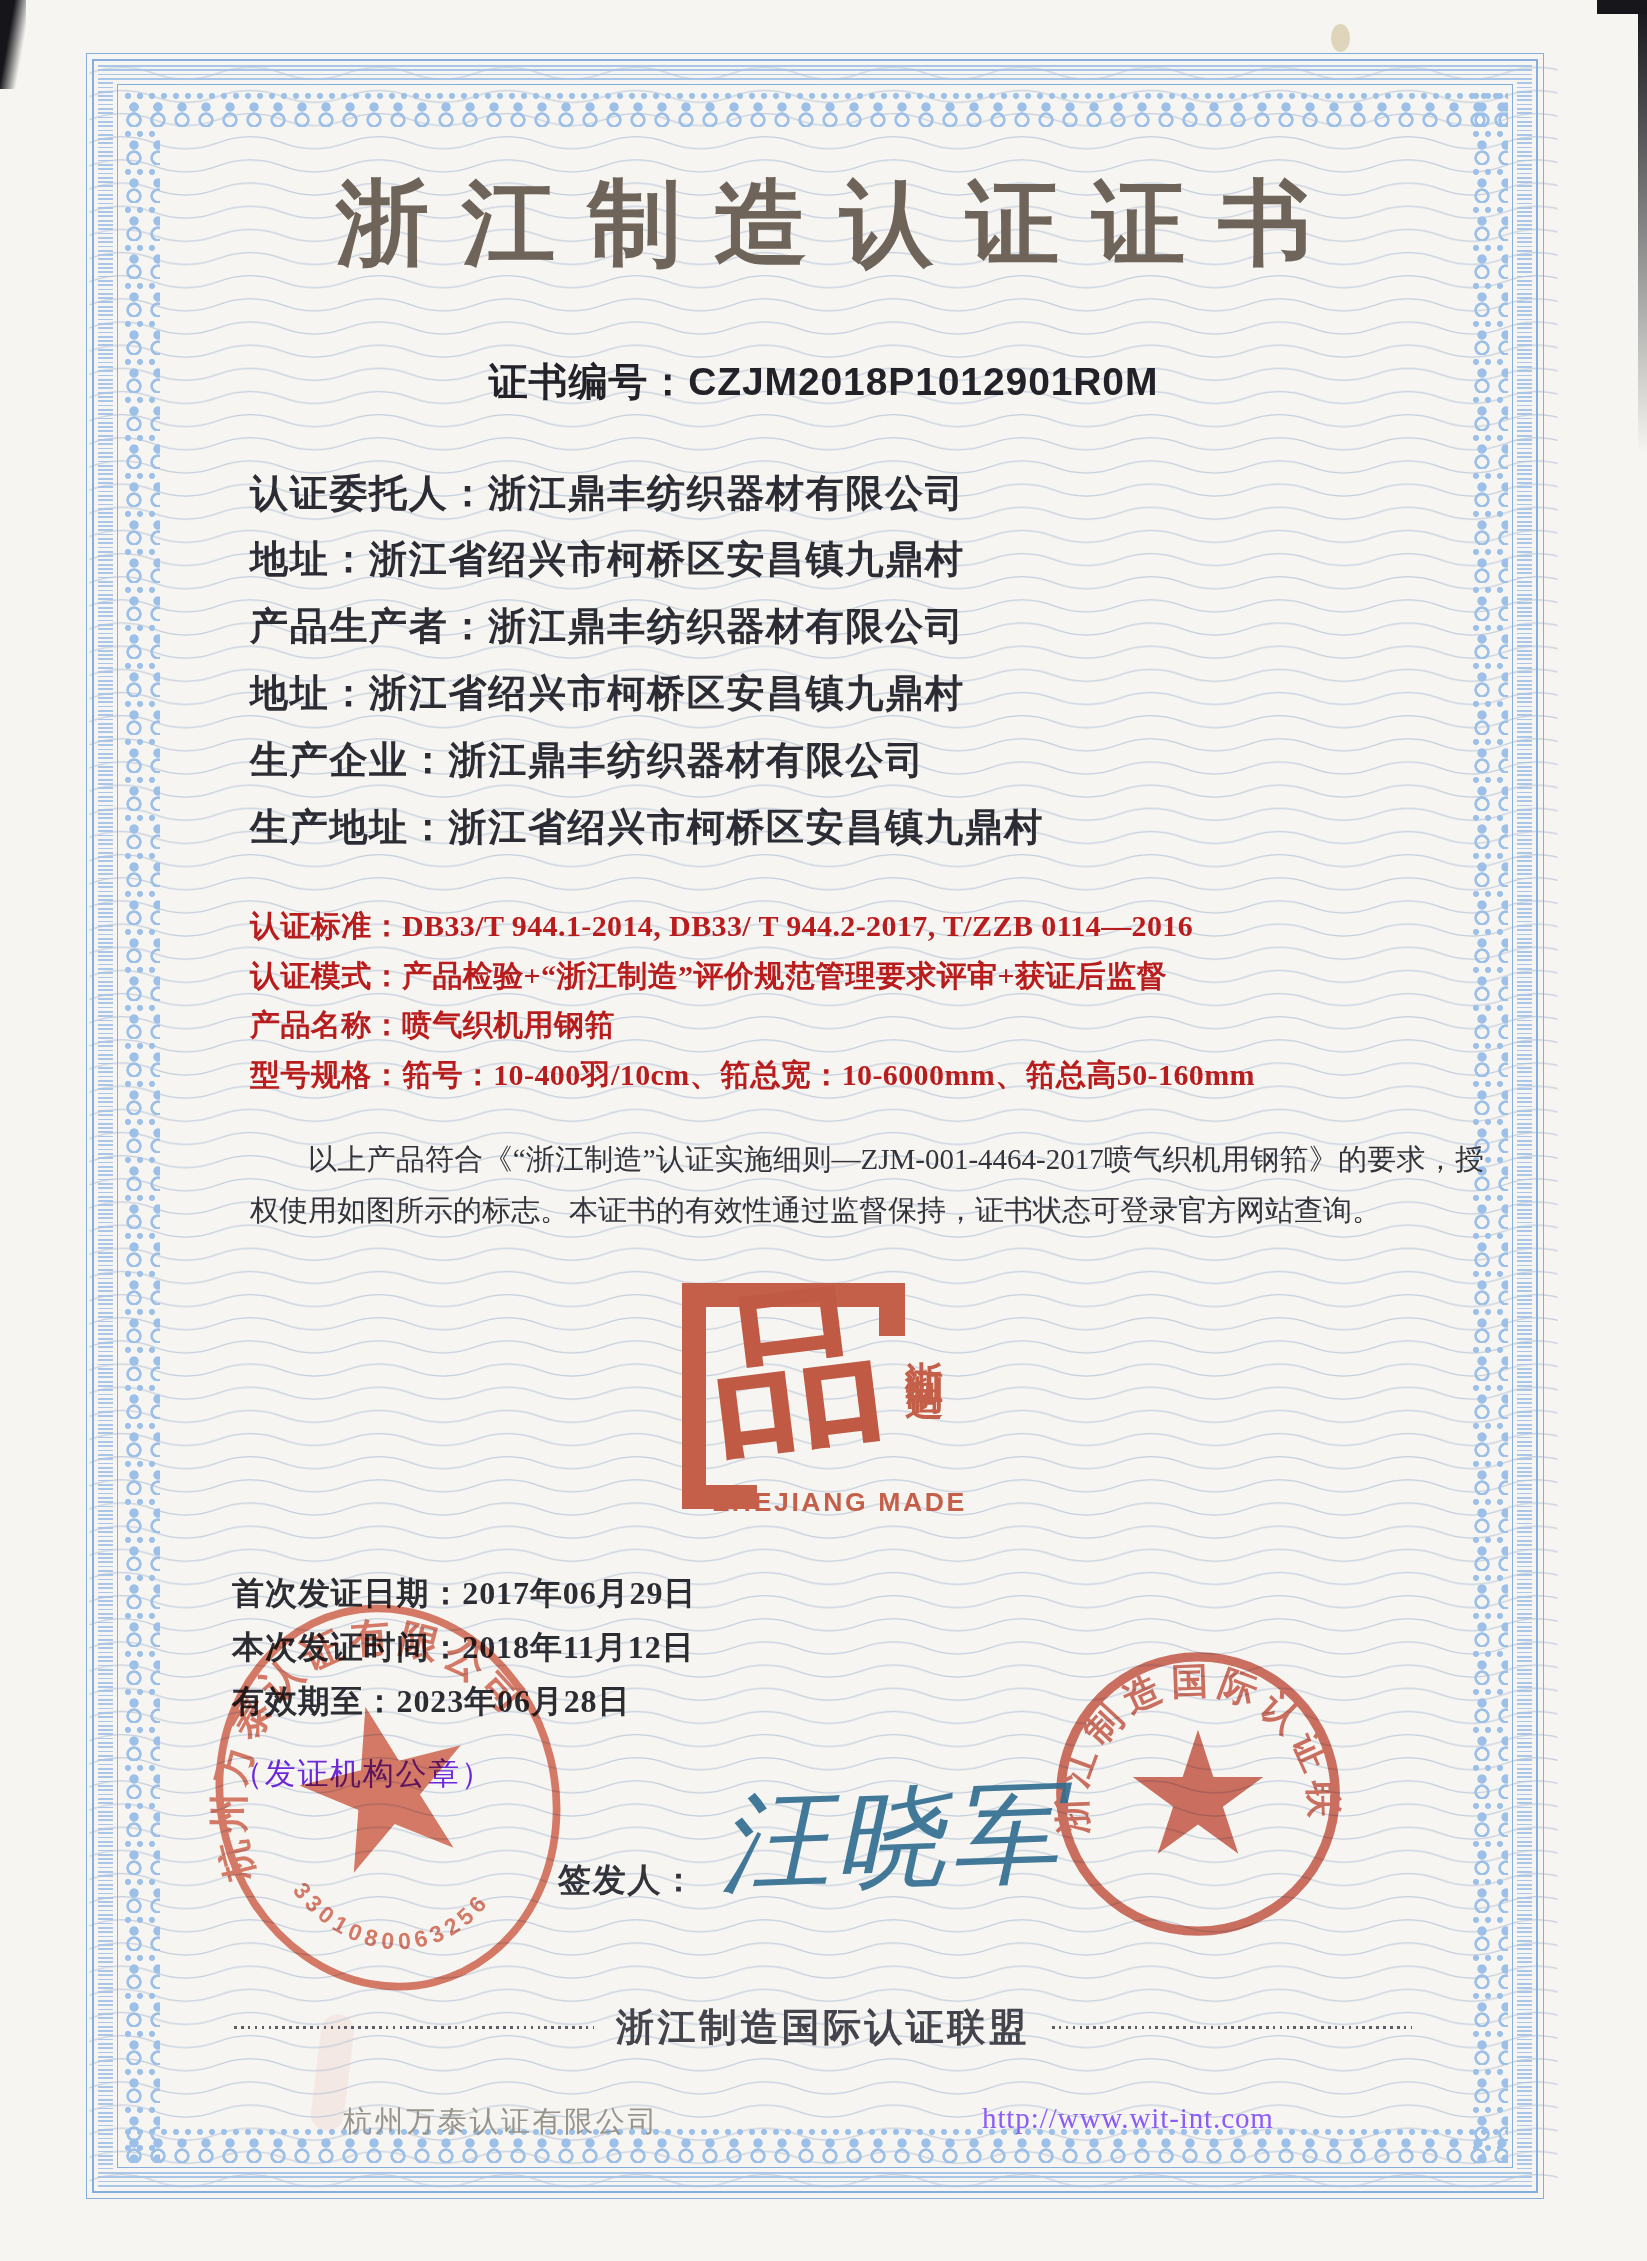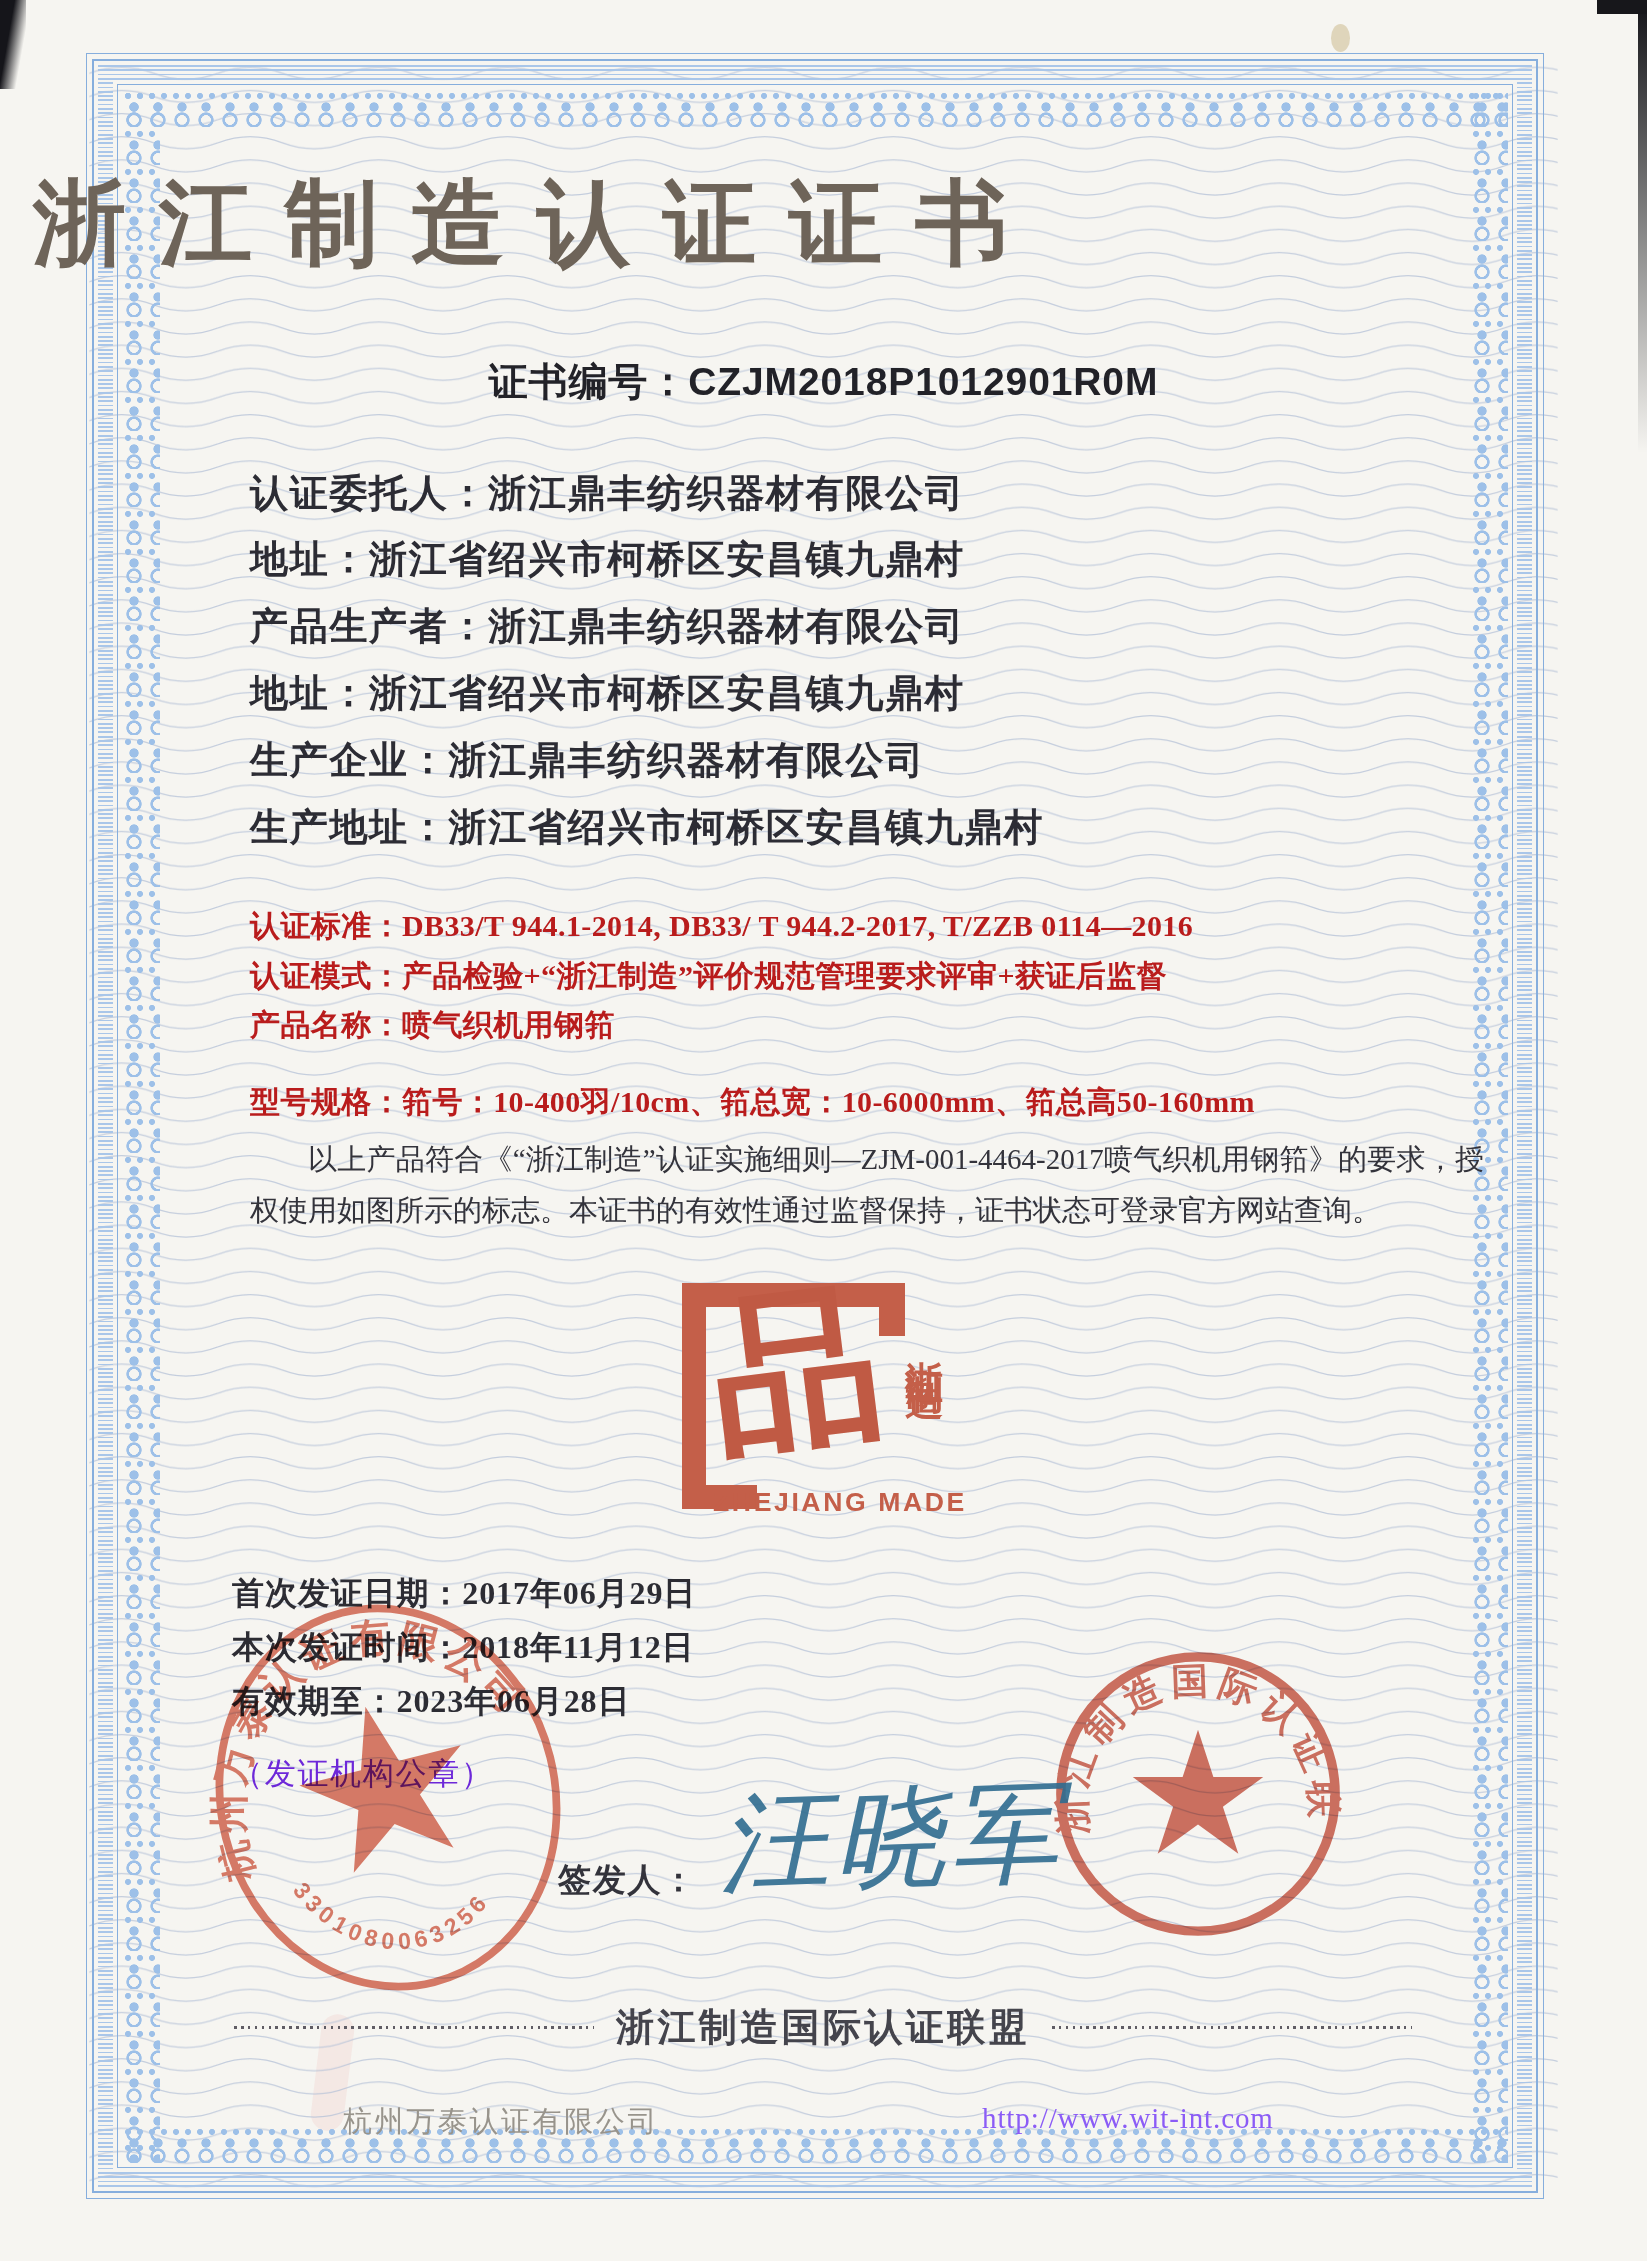--- a/index.html
+++ b/index.html
@@ -41,21 +41,21 @@
     background-size:24px 38px;}
   .orn-top{left:36px;right:36px;top:36px;height:38px;}
   .orn-bottom{left:36px;right:36px;bottom:36px;height:38px;}
   .orn-left{left:36px;top:36px;bottom:36px;width:38px;}
   .orn-right{right:36px;top:36px;bottom:36px;width:38px;}
 
   
   .waves{left:89px;top:57px;width:1469px;height:2139px;z-index:0;opacity:.8;}
 
   
-  .title{left:0;top:161px;width:1647px;z-index:1;
+  .title{left:0;top:161px;width:1647px;text-align:center;z-index:1;
     font-size:93px;font-weight:700;color:#6e6459;letter-spacing:33px;padding-left:33px;box-sizing:border-box;}
   .certno{left:0;top:355px;width:1647px;text-align:center;z-index:1;
     font-family:"Liberation Sans","DejaVu Sans",sans-serif;
     font-size:39px;font-weight:700;color:#222228;letter-spacing:0.9px;}
   .info-line{left:250px;z-index:1;white-space:nowrap;
     font-family:"Liberation Sans","DejaVu Sans",sans-serif;
     font-size:38px;font-weight:700;color:#2c2c34;letter-spacing:1.7px;}
   .detail-line{left:250px;z-index:1;white-space:nowrap;
     font-size:30px;font-weight:600;color:#b91c1c;letter-spacing:0.4px;}
   .paragraph{left:250px;top:1134px;width:1234px;z-index:1;
@@ -135,21 +135,21 @@
 <div class="abs info-line" style="top:468px;"><span>认证委托人：</span><span>浙江鼎丰纺织器材有限公司</span></div>
 <div class="abs info-line" style="top:534px;"><span>地址：</span><span>浙江省绍兴市柯桥区安昌镇九鼎村</span></div>
 <div class="abs info-line" style="top:601px;"><span>产品生产者：</span><span>浙江鼎丰纺织器材有限公司</span></div>
 <div class="abs info-line" style="top:668px;"><span>地址：</span><span>浙江省绍兴市柯桥区安昌镇九鼎村</span></div>
 <div class="abs info-line" style="top:735px;"><span>生产企业：</span><span>浙江鼎丰纺织器材有限公司</span></div>
 <div class="abs info-line" style="top:802px;"><span>生产地址：</span><span>浙江省绍兴市柯桥区安昌镇九鼎村</span></div>
 
 <div class="abs detail-line" style="top:906px;">认证标准：DB33/T 944.1-2014, DB33/ T 944.2-2017, T/ZZB 0114—2016</div>
 <div class="abs detail-line" style="top:956px;">认证模式：产品检验+“浙江制造”评价规范管理要求评审+获证后监督</div>
 <div class="abs detail-line" style="top:1005px;">产品名称：喷气织机用钢筘</div>
-<div class="abs detail-line" style="top:1082px;">型号规格：筘号：10-400羽/10cm、筘总宽：10-6000mm、筘总高50-160mm</div>
+<div class="abs detail-line" style="top:1055px;">型号规格：筘号：10-400羽/10cm、筘总宽：10-6000mm、筘总高50-160mm</div>
 
 <div class="abs paragraph">以上产品符合《“浙江制造”认证实施细则—ZJM-001-4464-2017喷气织机用钢筘》的要求，授权使用如图所示的标志。本证书的有效性通过监督保持，证书状态可登录官方网站查询。</div>
 
 <div class="abs logo">
   <div class="logo-bar-top"></div>
   <div class="logo-hook"></div>
   <div class="logo-bar-left"></div>
   <div class="logo-foot"></div>
   <div class="logo-glyph">品</div>
   <div class="logo-vert">浙江制造</div>

